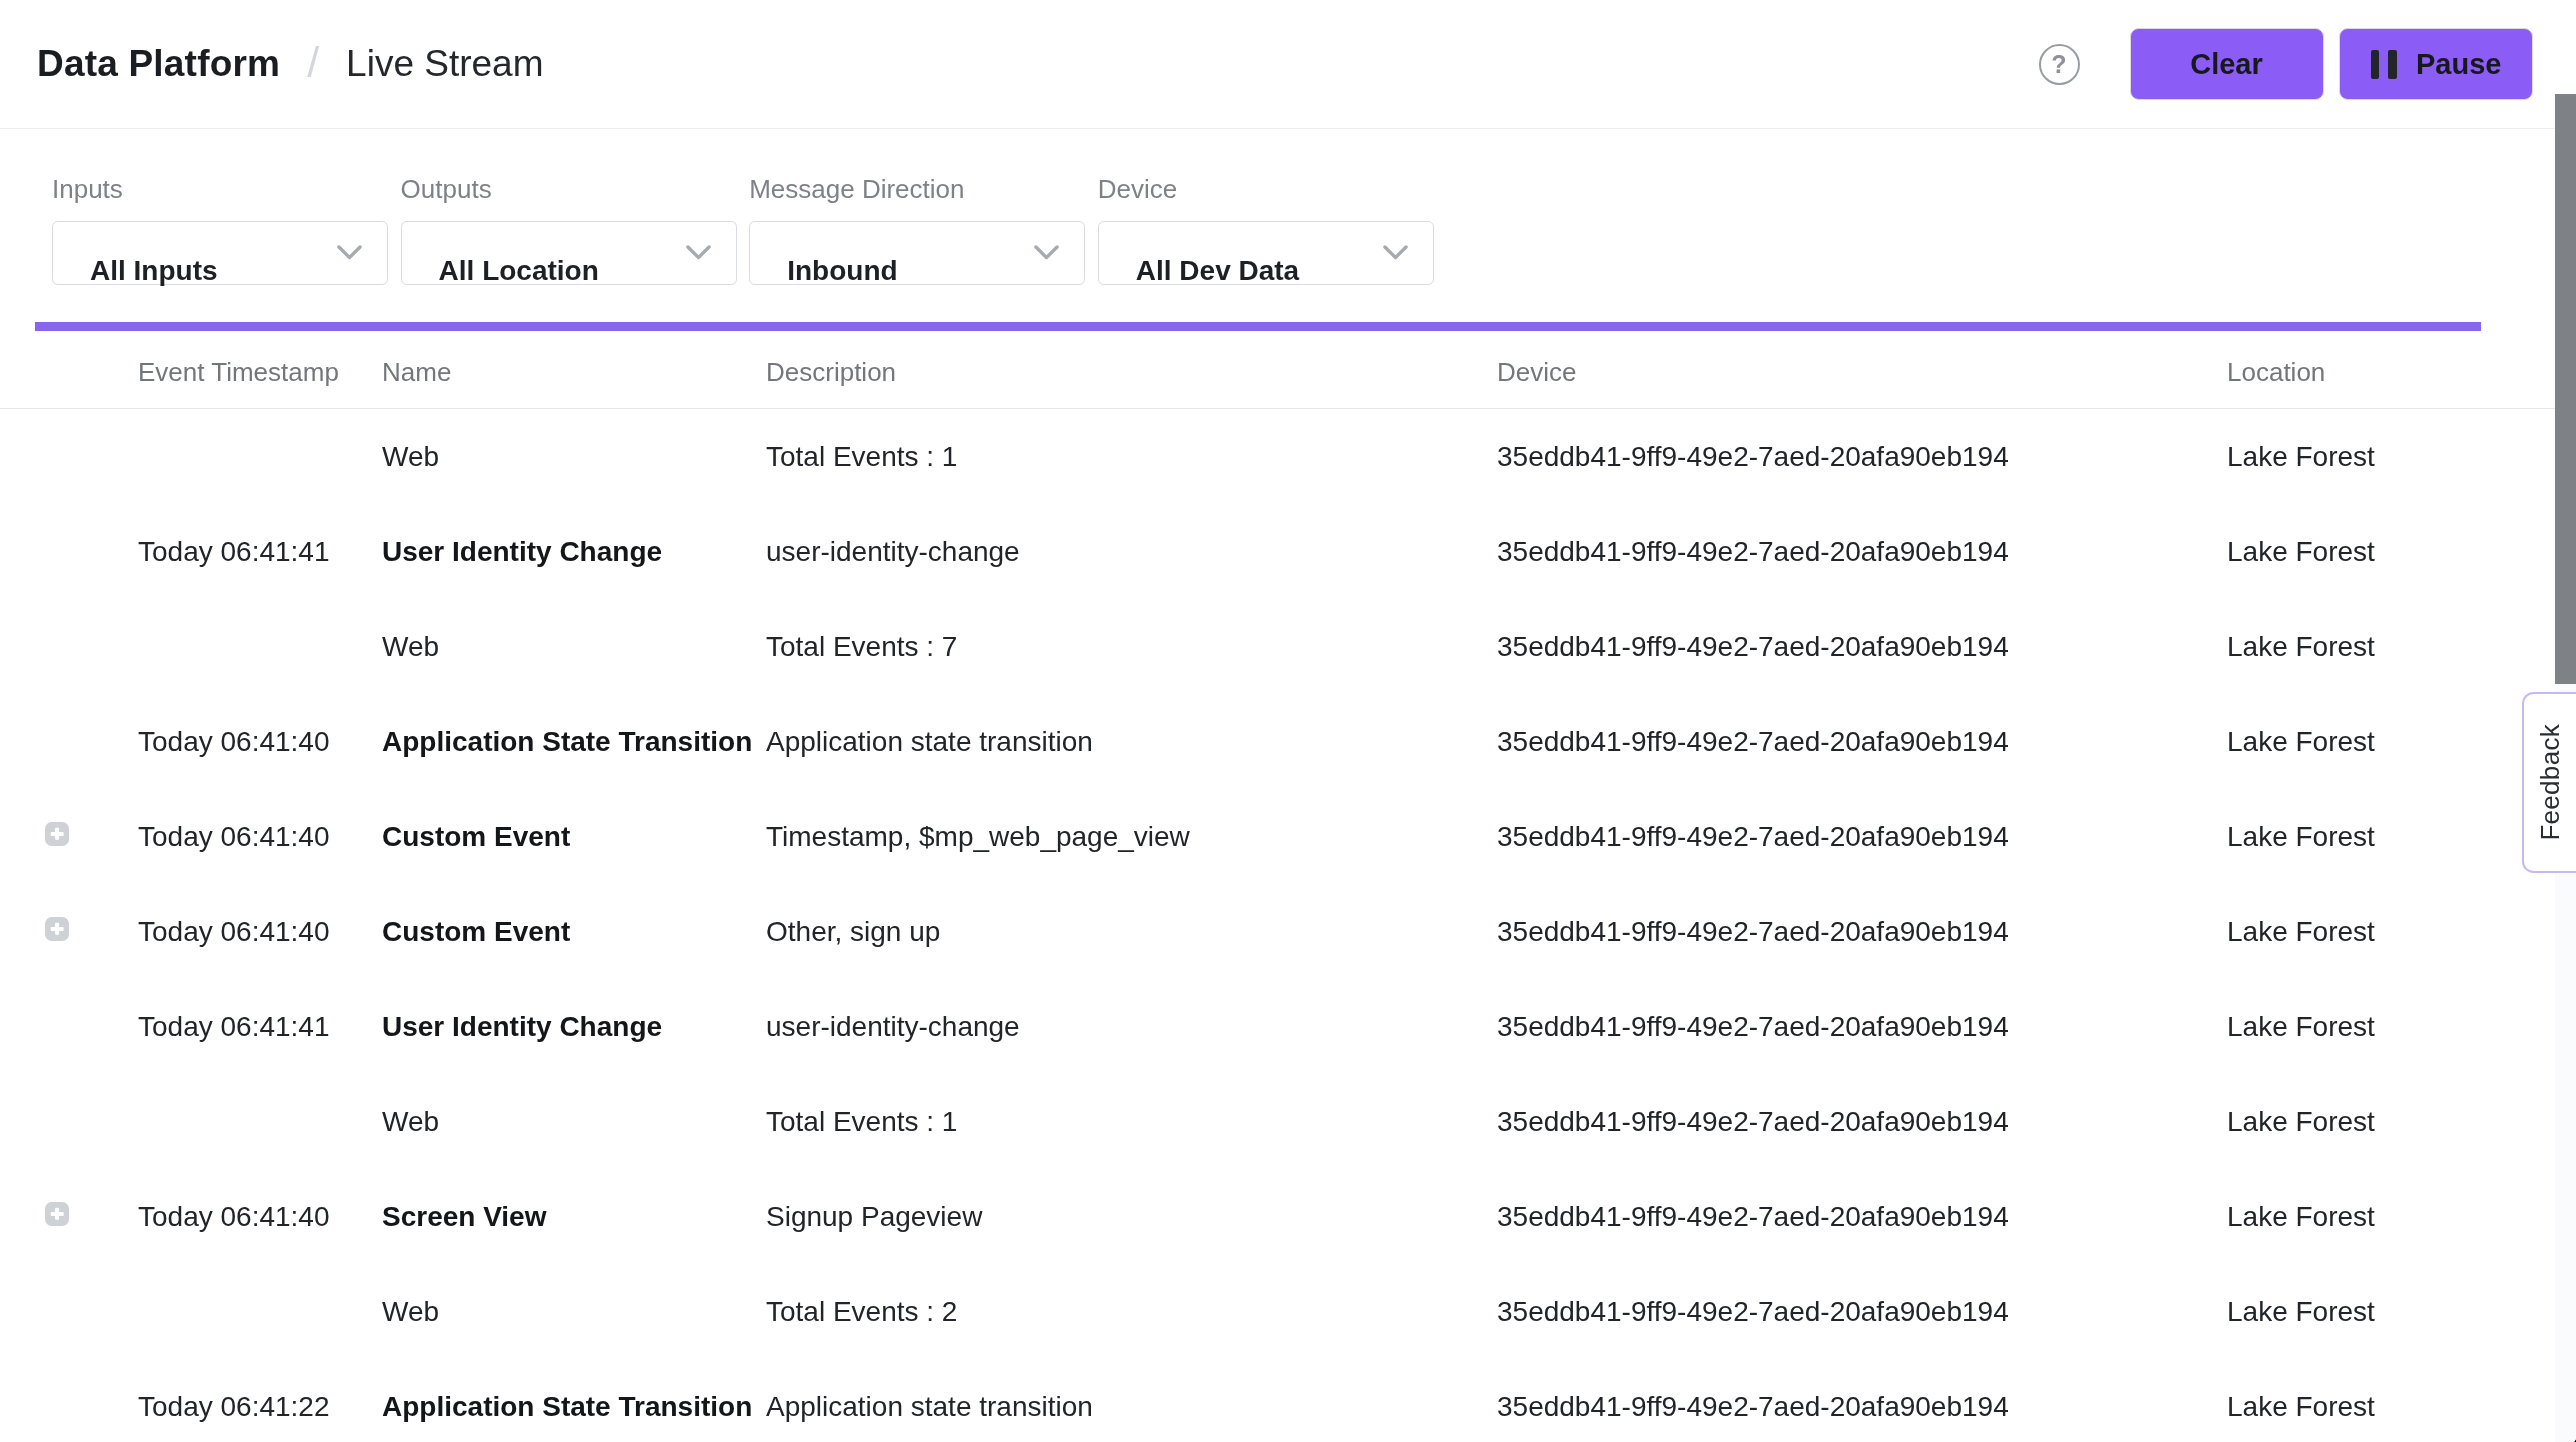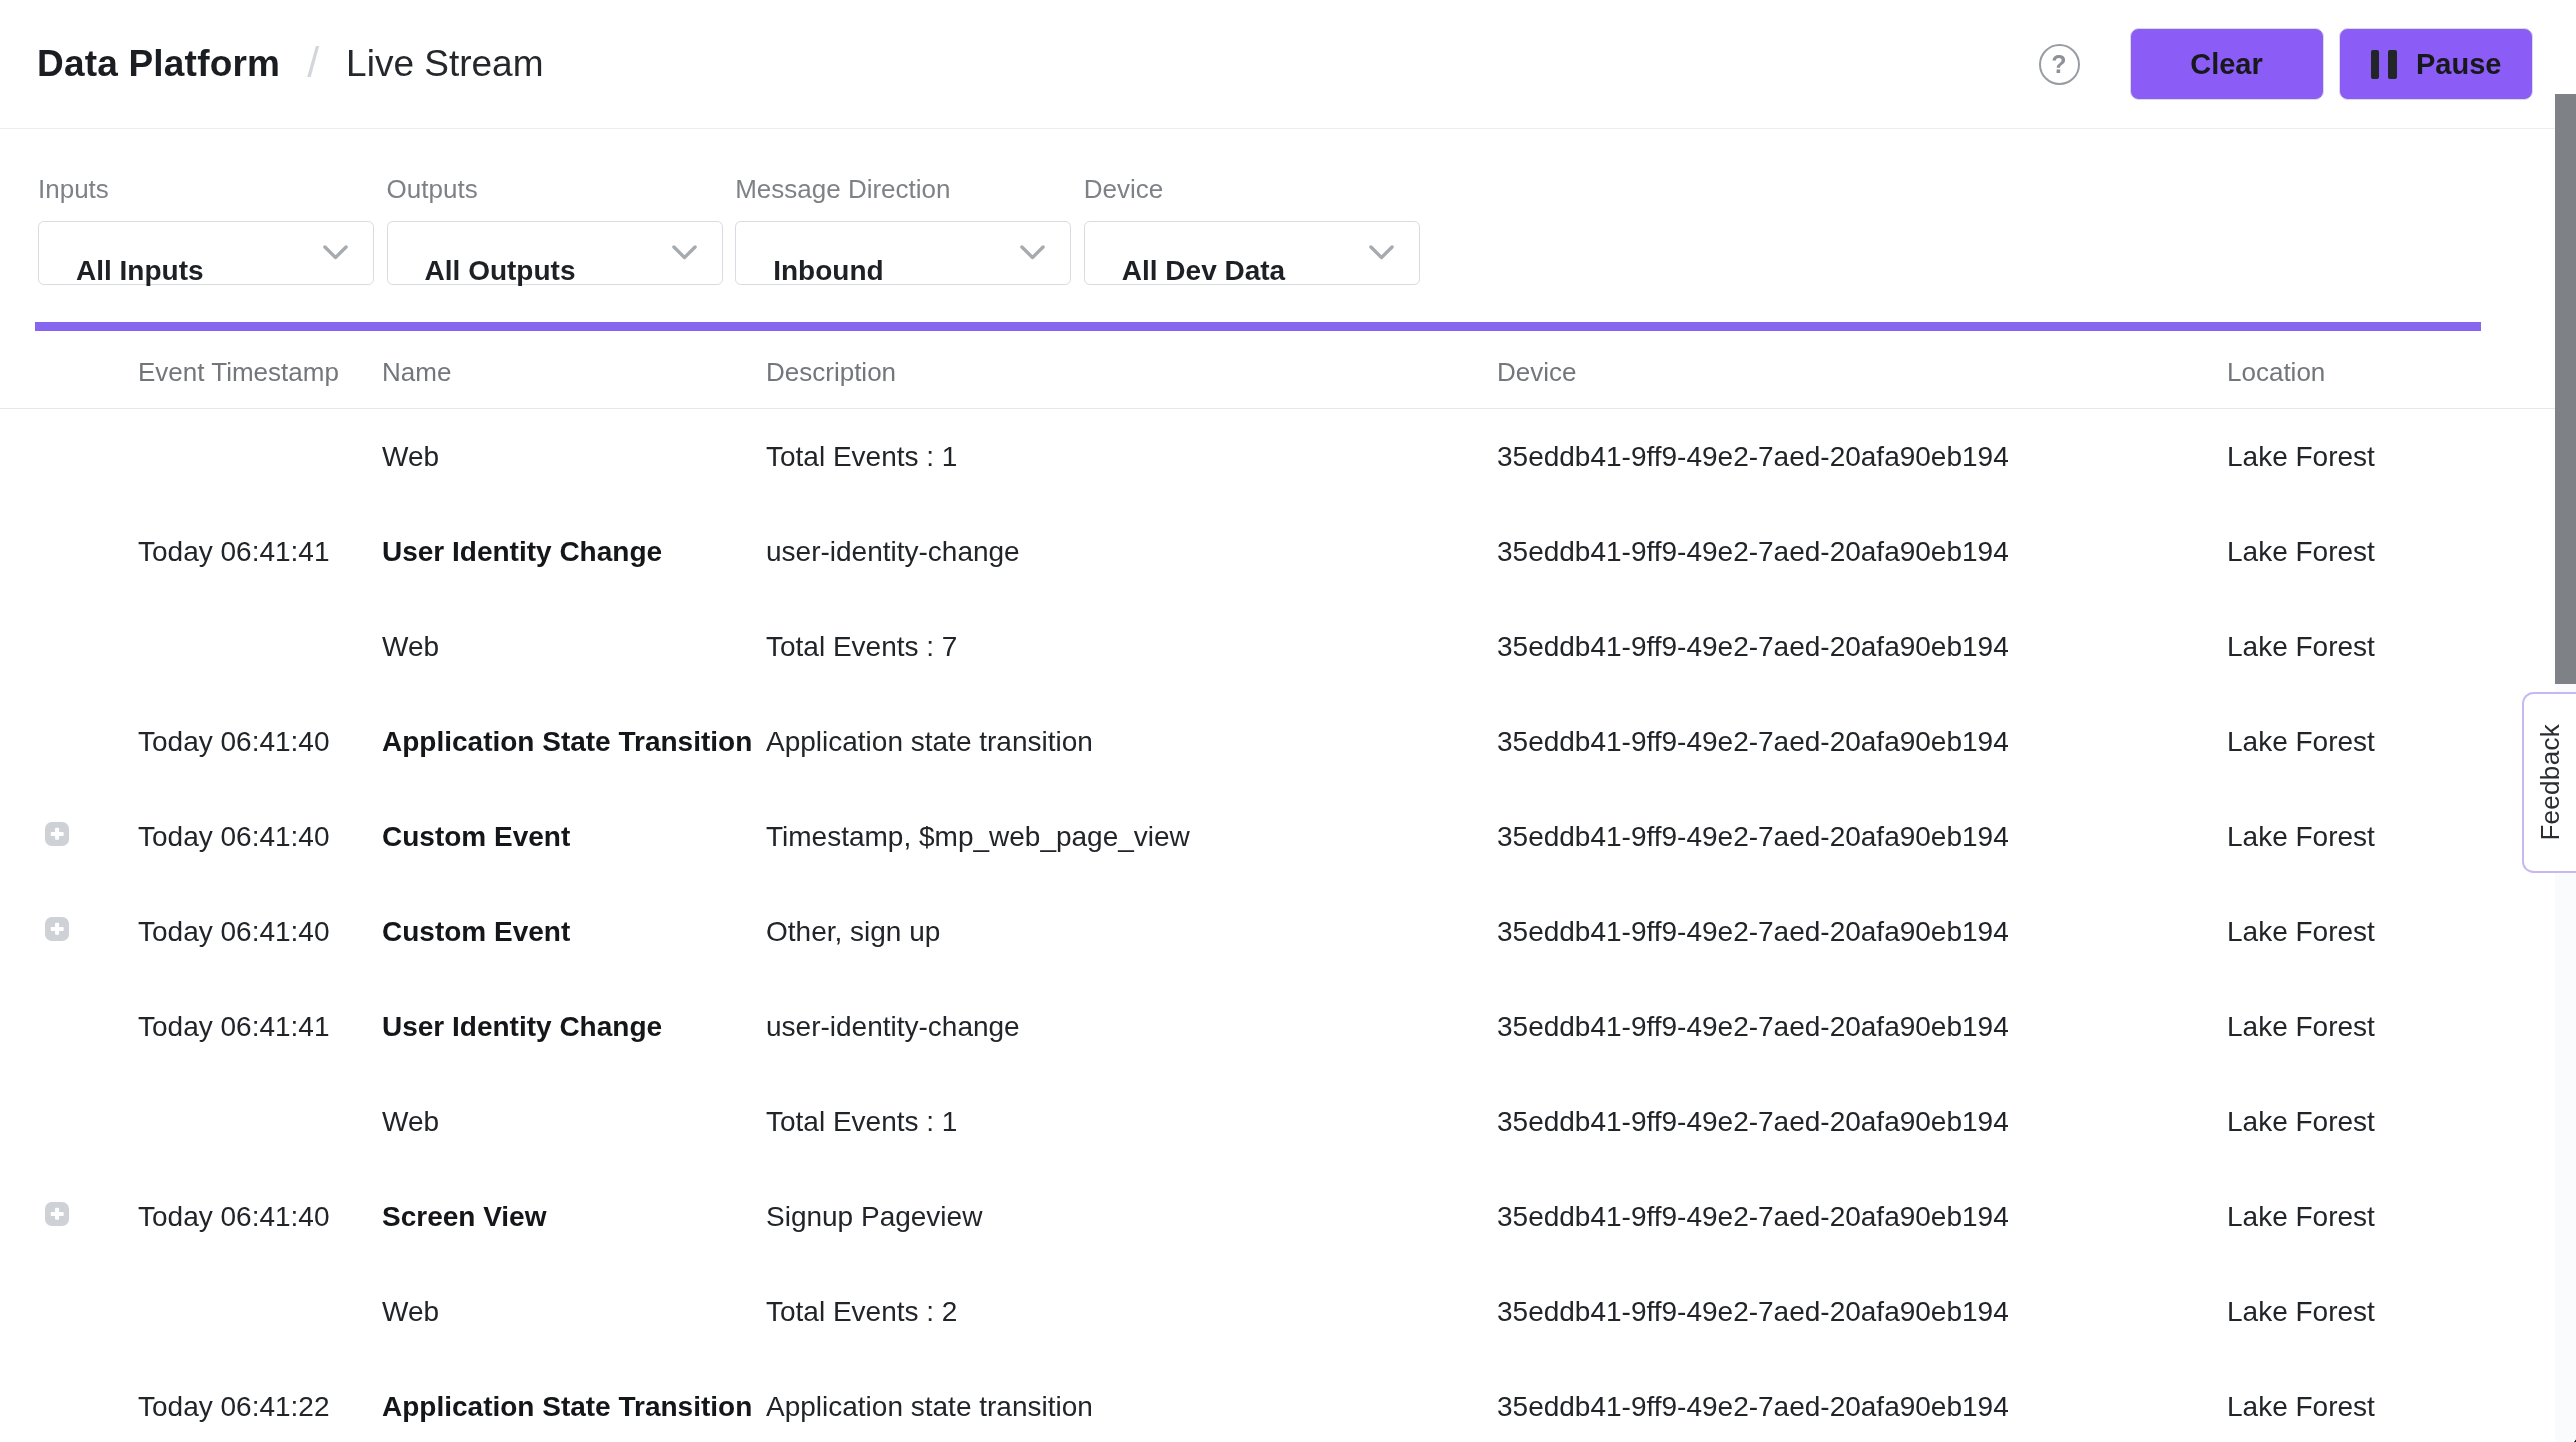--- a/index.html
+++ b/index.html
@@ -42,21 +42,21 @@
     font-family: inherit;
     font-size: 29px; font-weight: 700; color: #17191d;
     display: flex; align-items: center; justify-content: center; gap: 19.4px;
     cursor: pointer;
   }
   .btn + .btn { margin-left: 15.5px; }
   .pause-bars { display: flex; gap: 8.7px; }
   .pause-bars i { display: block; width: 8.7px; height: 29px; background: #232629; border-radius: 1.9px; }
 
   
-  .filters { display: flex; gap: 12.6px; padding-left: 38px; margin-top: 45px; }
+  .filters { display: flex; gap: 12.6px; padding-left: 52px; margin-top: 45px; }
   .filter-group { width: 336px; }
   .filter-label { font-size: 26px; color: #7e8287; margin-bottom: 15.5px; }
   .select-box {
     height: 64px;
     border: 1.9px solid #d8dbdf;
     border-radius: 5.8px;
     background: #fff;
     display: flex; align-items: center; justify-content: space-between;
     padding: 0 25px 0 37px;
     cursor: pointer;
@@ -168,21 +168,21 @@
         <span class="chevron">
           <svg width="25" height="15.5" viewBox="0 0 26 16">
               <polyline points="2,2 13,13 24,2" fill="none" stroke="#a6abb0" stroke-width="3.5" stroke-linecap="round" stroke-linejoin="round"></polyline>
             </svg>
         </span>
       </div>
     </div>
     <div class="filter-group">
       <div class="filter-label">Outputs</div>
       <div class="select-box">
-        <span class="select-value">All Outputs</span>
+        <span class="select-value">All Location</span>
         <span class="chevron">
           <svg width="25" height="15.5" viewBox="0 0 26 16">
               <polyline points="2,2 13,13 24,2" fill="none" stroke="#a6abb0" stroke-width="3.5" stroke-linecap="round" stroke-linejoin="round"></polyline>
             </svg>
         </span>
       </div>
     </div>
     <div class="filter-group">
       <div class="filter-label">Message Direction</div>
       <div class="select-box">

